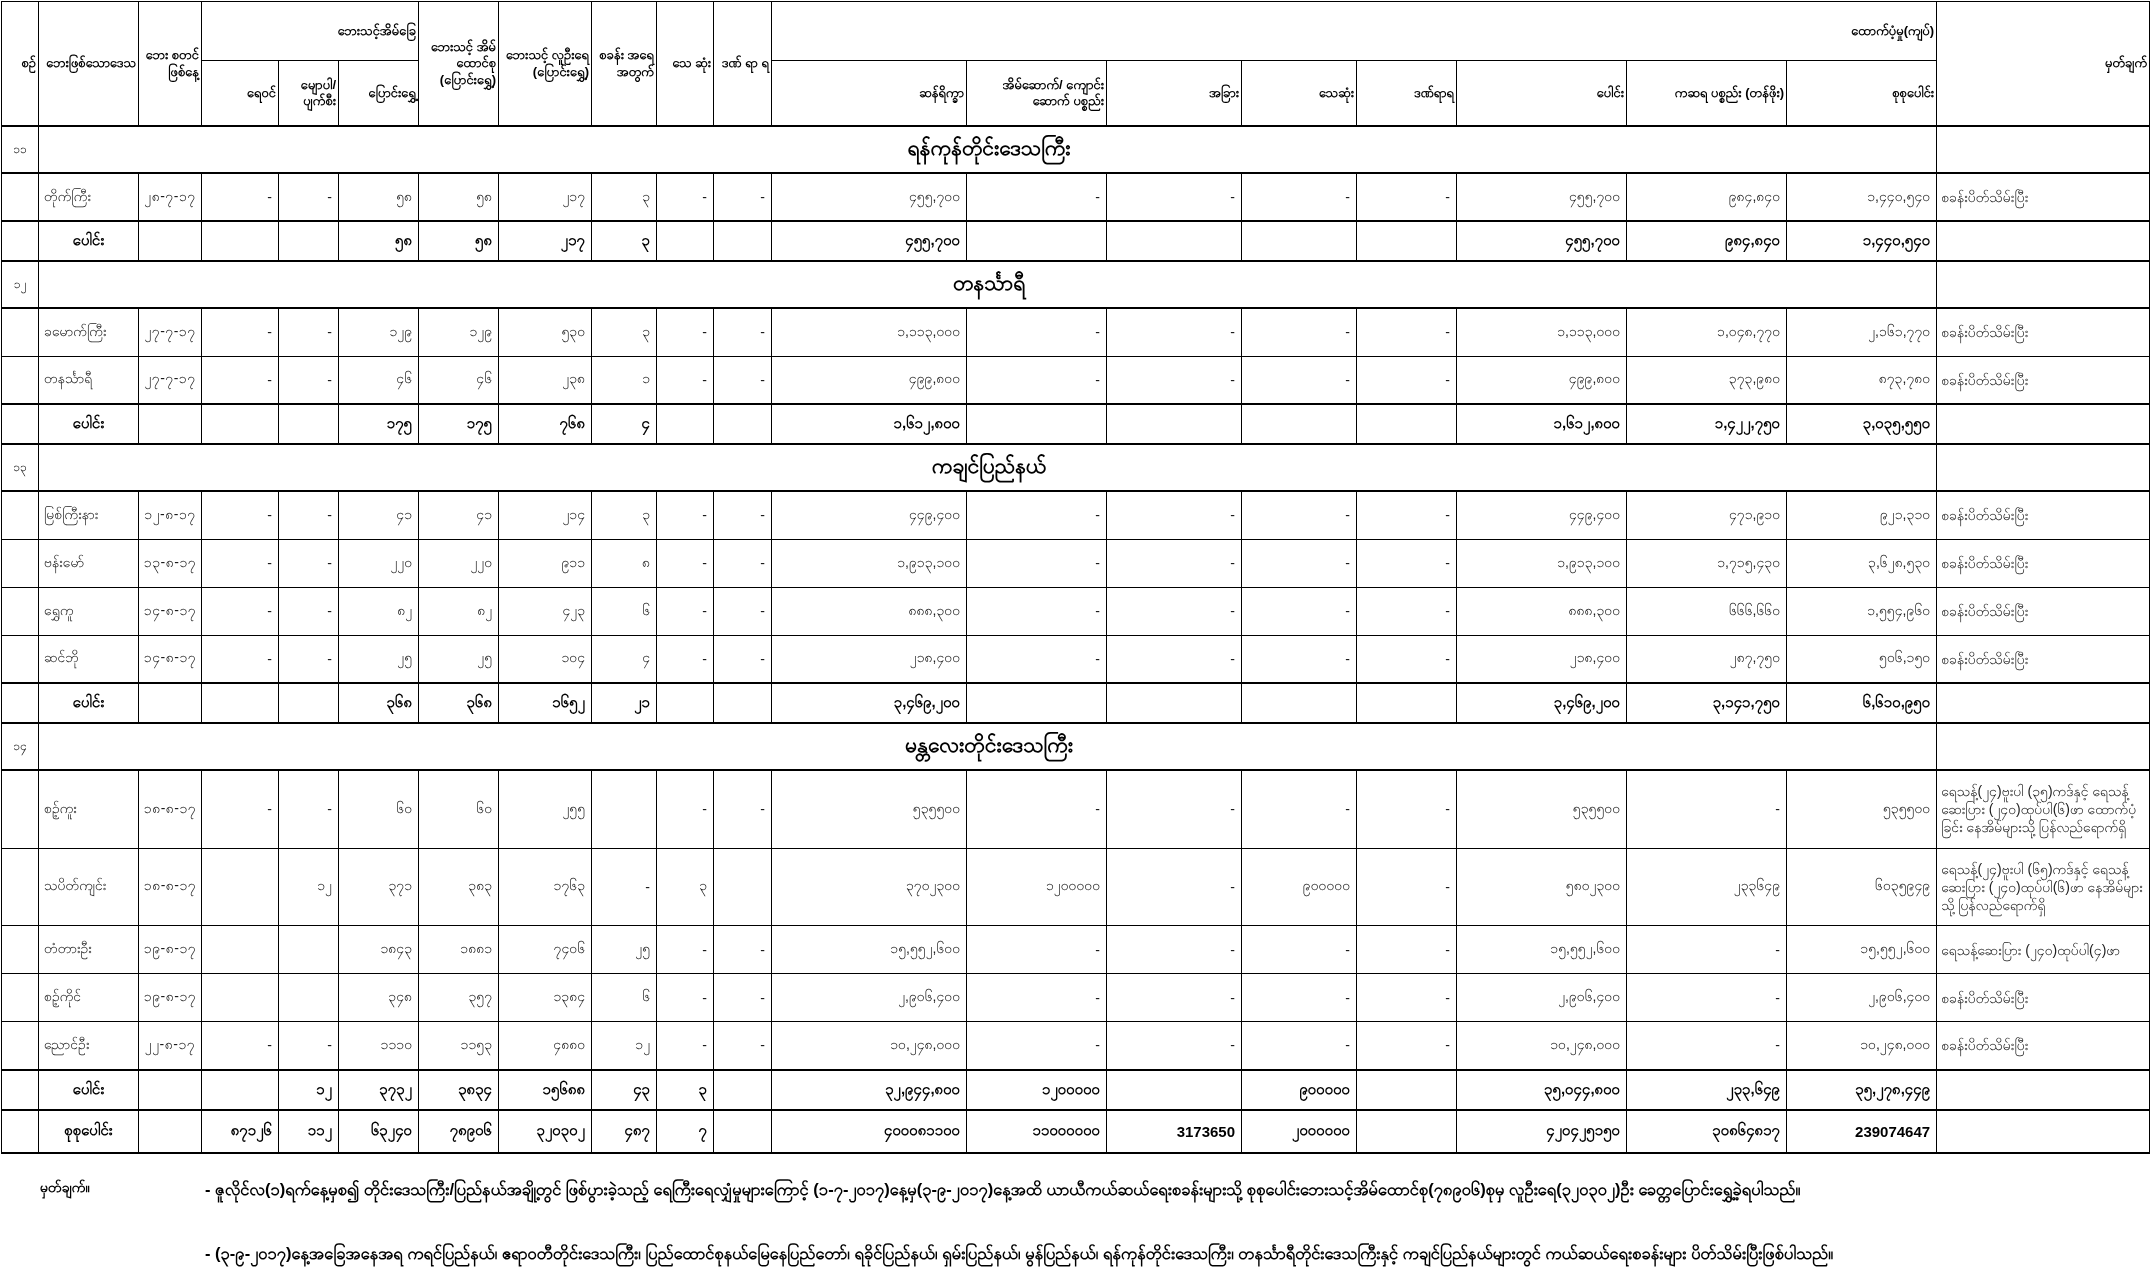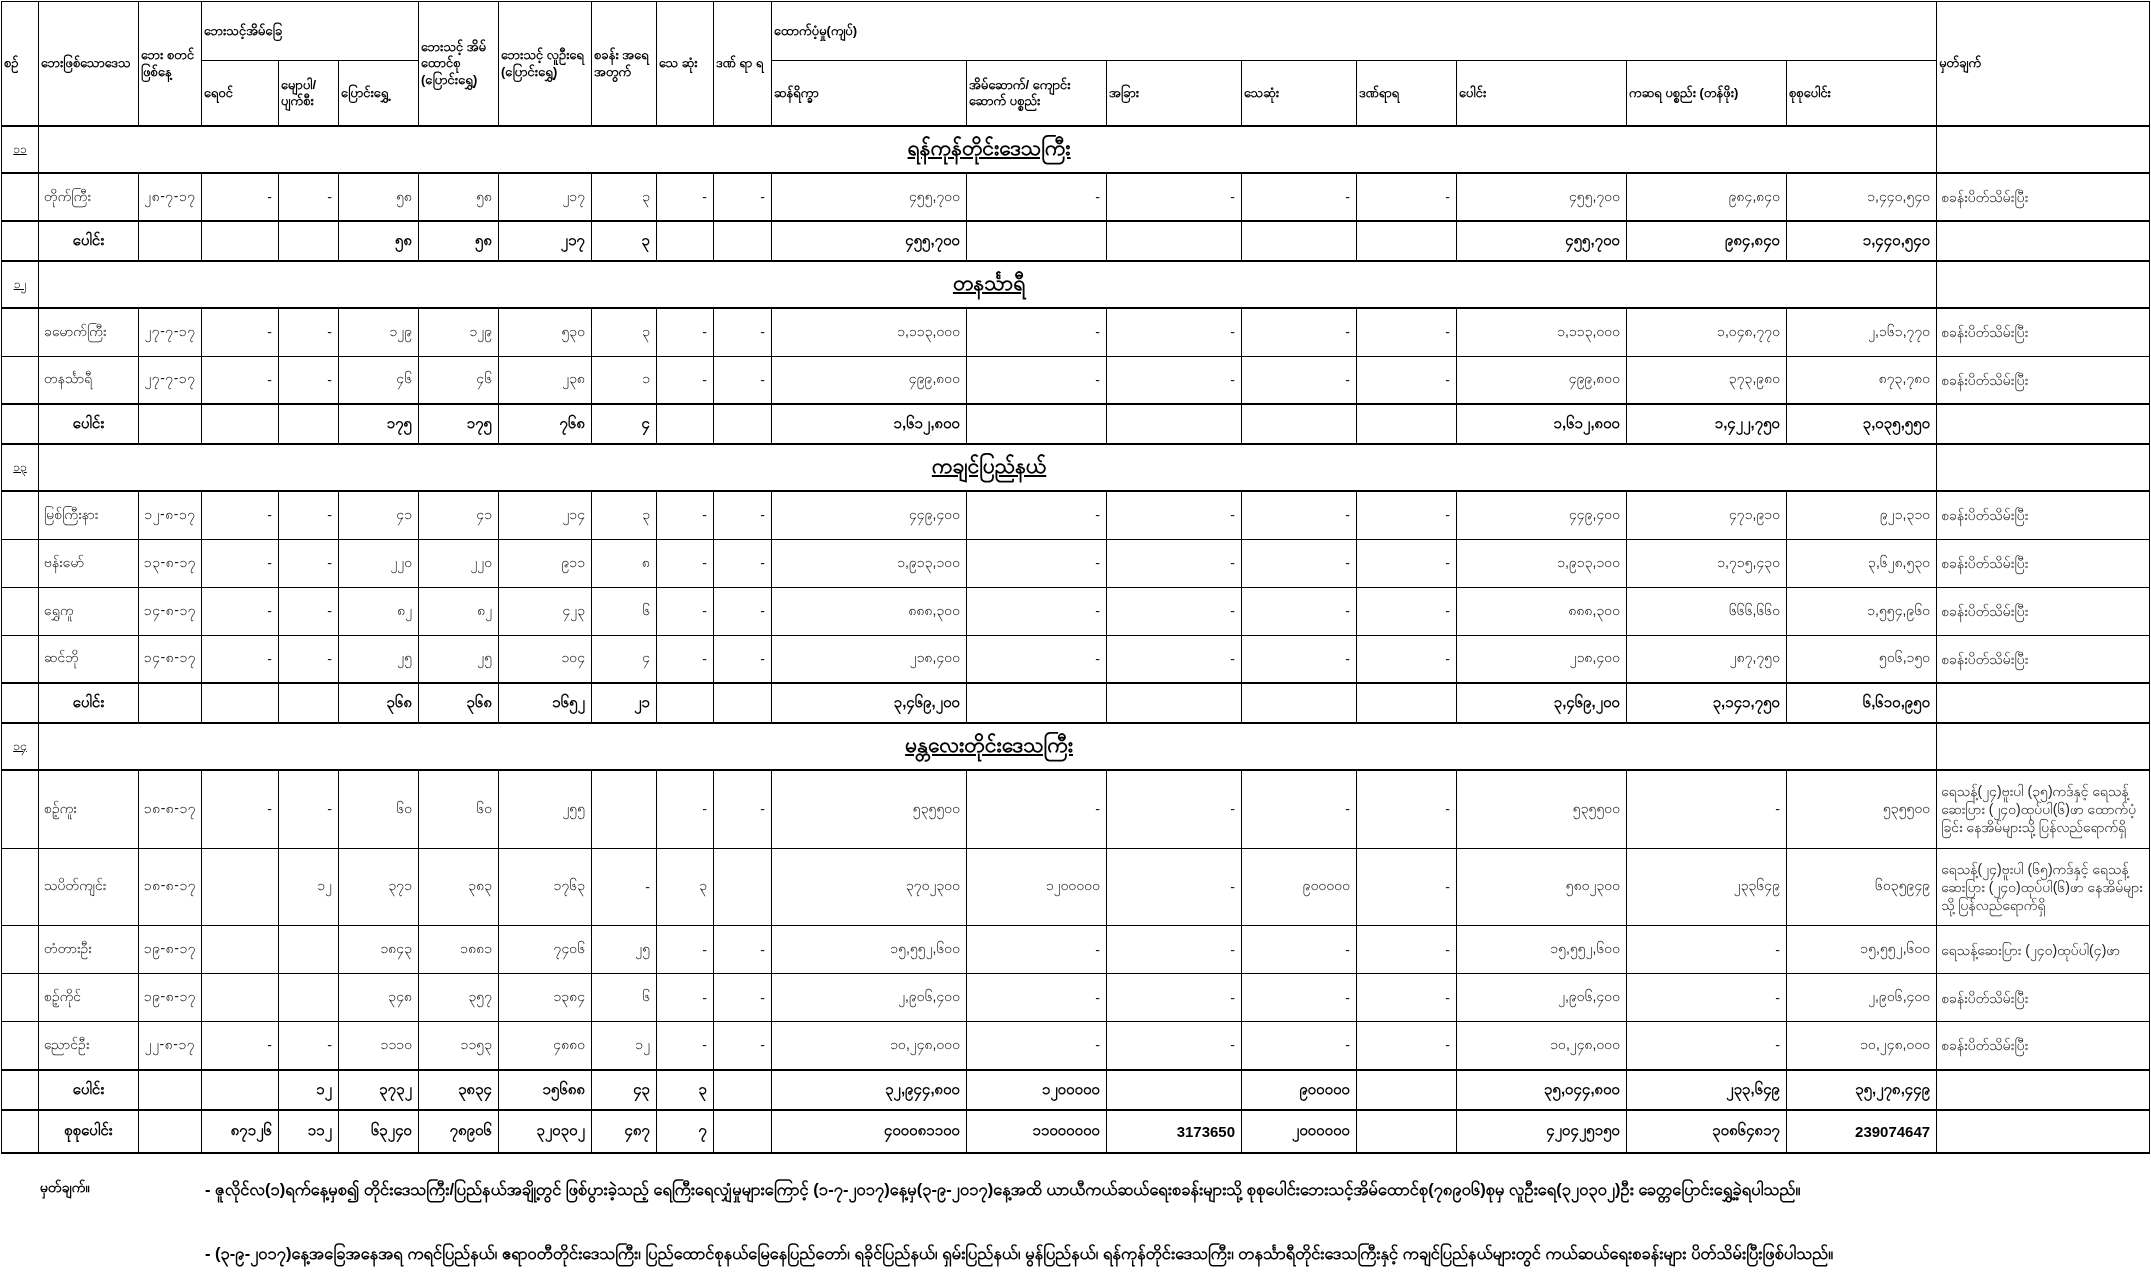--- a/index.html
+++ b/index.html
@@ -10,25 +10,25 @@
   }
   .page{width:2151px;}
   table{
     border-collapse:collapse;table-layout:fixed;width:2148px;margin:1px 0 0 1px;
   }
   th,td{
     border:1px solid #000;overflow:hidden;vertical-align:middle;
     padding:1px 2px;word-wrap:break-word;
   }
   thead th{
-    font-weight:bold;text-align:left;font-size:13px;line-height:1.25;
+    font-weight:bold;text-align:right;font-size:13px;line-height:1.25;
   }
   thead tr.h1 th{height:56px;}
   thead tr.h2 th{height:62px;}
-  tr.sec{height:47px;text-decoration:underline;}
+  tr.sec{height:47px;}
   tr.sec td{border-top:2px solid #000;border-bottom:2px solid #000;}
   .sec-no{font-size:12px;text-align:center;}
   .sec-title{font-weight:bold;font-size:21px;text-align:center;padding-left:5px;margin-top:48px;}
   tr.data{height:48px;}
   tr.data td{font-size:14px;color:#1c1c1c;}
   .c-sr{text-align:center;font-size:12px;}
   .c-name{text-align:left;padding-left:5px;font-size:13px;}
   .c-date{text-align:center;font-size:11.5px;letter-spacing:0.5px;}
   .c-num{text-align:right;padding-right:6px;font-size:14.5px;}
   .c-remark{text-align:left;font-size:10.5px;line-height:1.3;padding:11px 4px;color:#222;}

